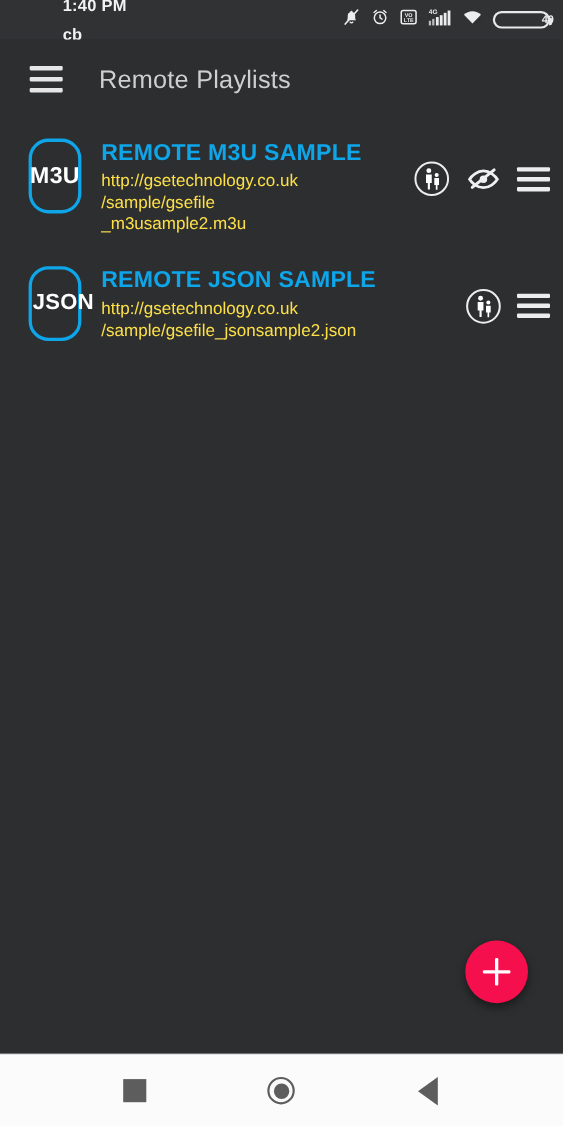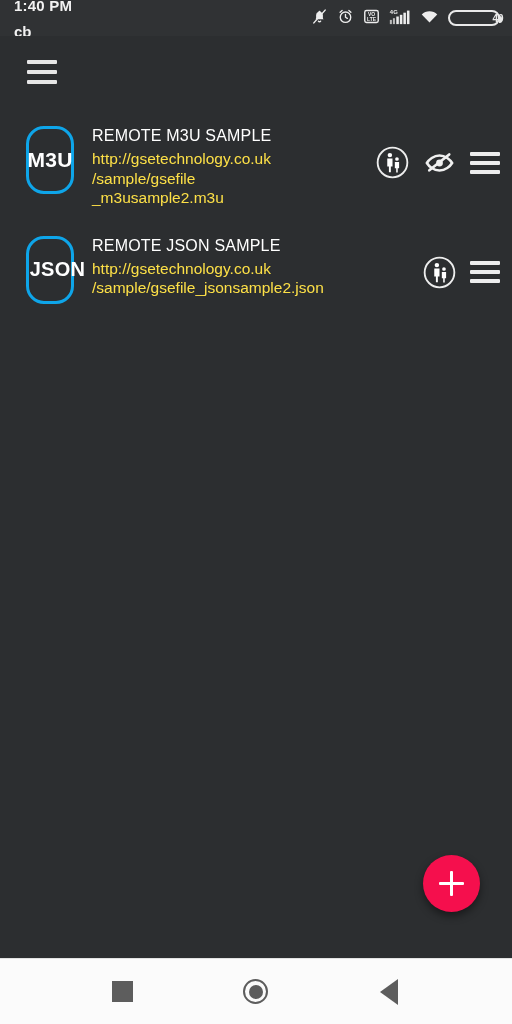--- a/index.html
+++ b/index.html
@@ -19,21 +19,21 @@
   
   .status-bar {
     height:36px; flex:0 0 36px;
     background:#303234;
     display:flex; align-items:center;
     padding:0 12px 0 14px;
     color:#f2f2f2;
   }
   .status-left { display:flex; align-items:baseline; gap:9px;flex-direction:column; }
   .status-time { font-size:15px; font-weight:bold; letter-spacing:.2px; }
-  .status-carrier { font-size:15px; font-weight:bold; }
+  .status-carrier { font-size:15px; font-weight:bold;margin-left:43px; }
   .status-right { margin-left:auto; display:flex; align-items:center; gap:9px; }
   .sicon { display:block; }
   .batt {
     display:flex; align-items:center; justify-content:center;
     width:30px; height:16px;
     border:2px solid #e9e9e9; border-radius:8px;
     font-size:10px; font-weight:bold; color:#e9e9e9;
     position:relative;
     padding-left:48px;
   }
@@ -71,21 +71,21 @@
     flex:0 0 auto;
     width:48px; height:68px; margin-top:4px;
     border:3px solid #0ea5e9; border-radius:18px;
     display:flex; align-items:center; justify-content:center;
     color:#ffffff; font-weight:bold; letter-spacing:.3px;
   }
   .badge.m3u { font-size:21px; }
   .badge.json { font-size:20px;padding-left:15px; }
   .row-text { flex:1 1 auto; padding:4px 6px 0 18px; min-width:0; }
   .row-title {
-    font-size:16px; font-weight:normal; color:#ffffff;
+    font-size:21px; font-weight:bold; color:#0ea5e9;
     letter-spacing:.2px; line-height:1.25; margin-bottom:3px;
   }
   .row-url {
     font-size:15.5px; color:#fde047; line-height:1.26;
     word-break:break-all; white-space:pre-line;
   }
   .row-actions {
     flex:0 0 auto; display:flex; align-items:center; gap:14px;
     padding-top:24px; margin-left:4px;
   }
@@ -192,20 +192,21 @@
       </span>
     </div>
   </div>
 
   <div class="app-bar">
     <div class="menu-btn">
       <i></i>
       <i></i>
       <i></i>
     </div>
+    <div class="app-title">Remote Playlists</div>
   </div>
 
   <div class="list">
 
     <div class="row">
       <div class="badge m3u">
         <span>M3U</span>
       </div>
       <div class="row-text">
         <div class="row-title">REMOTE M3U SAMPLE</div>

